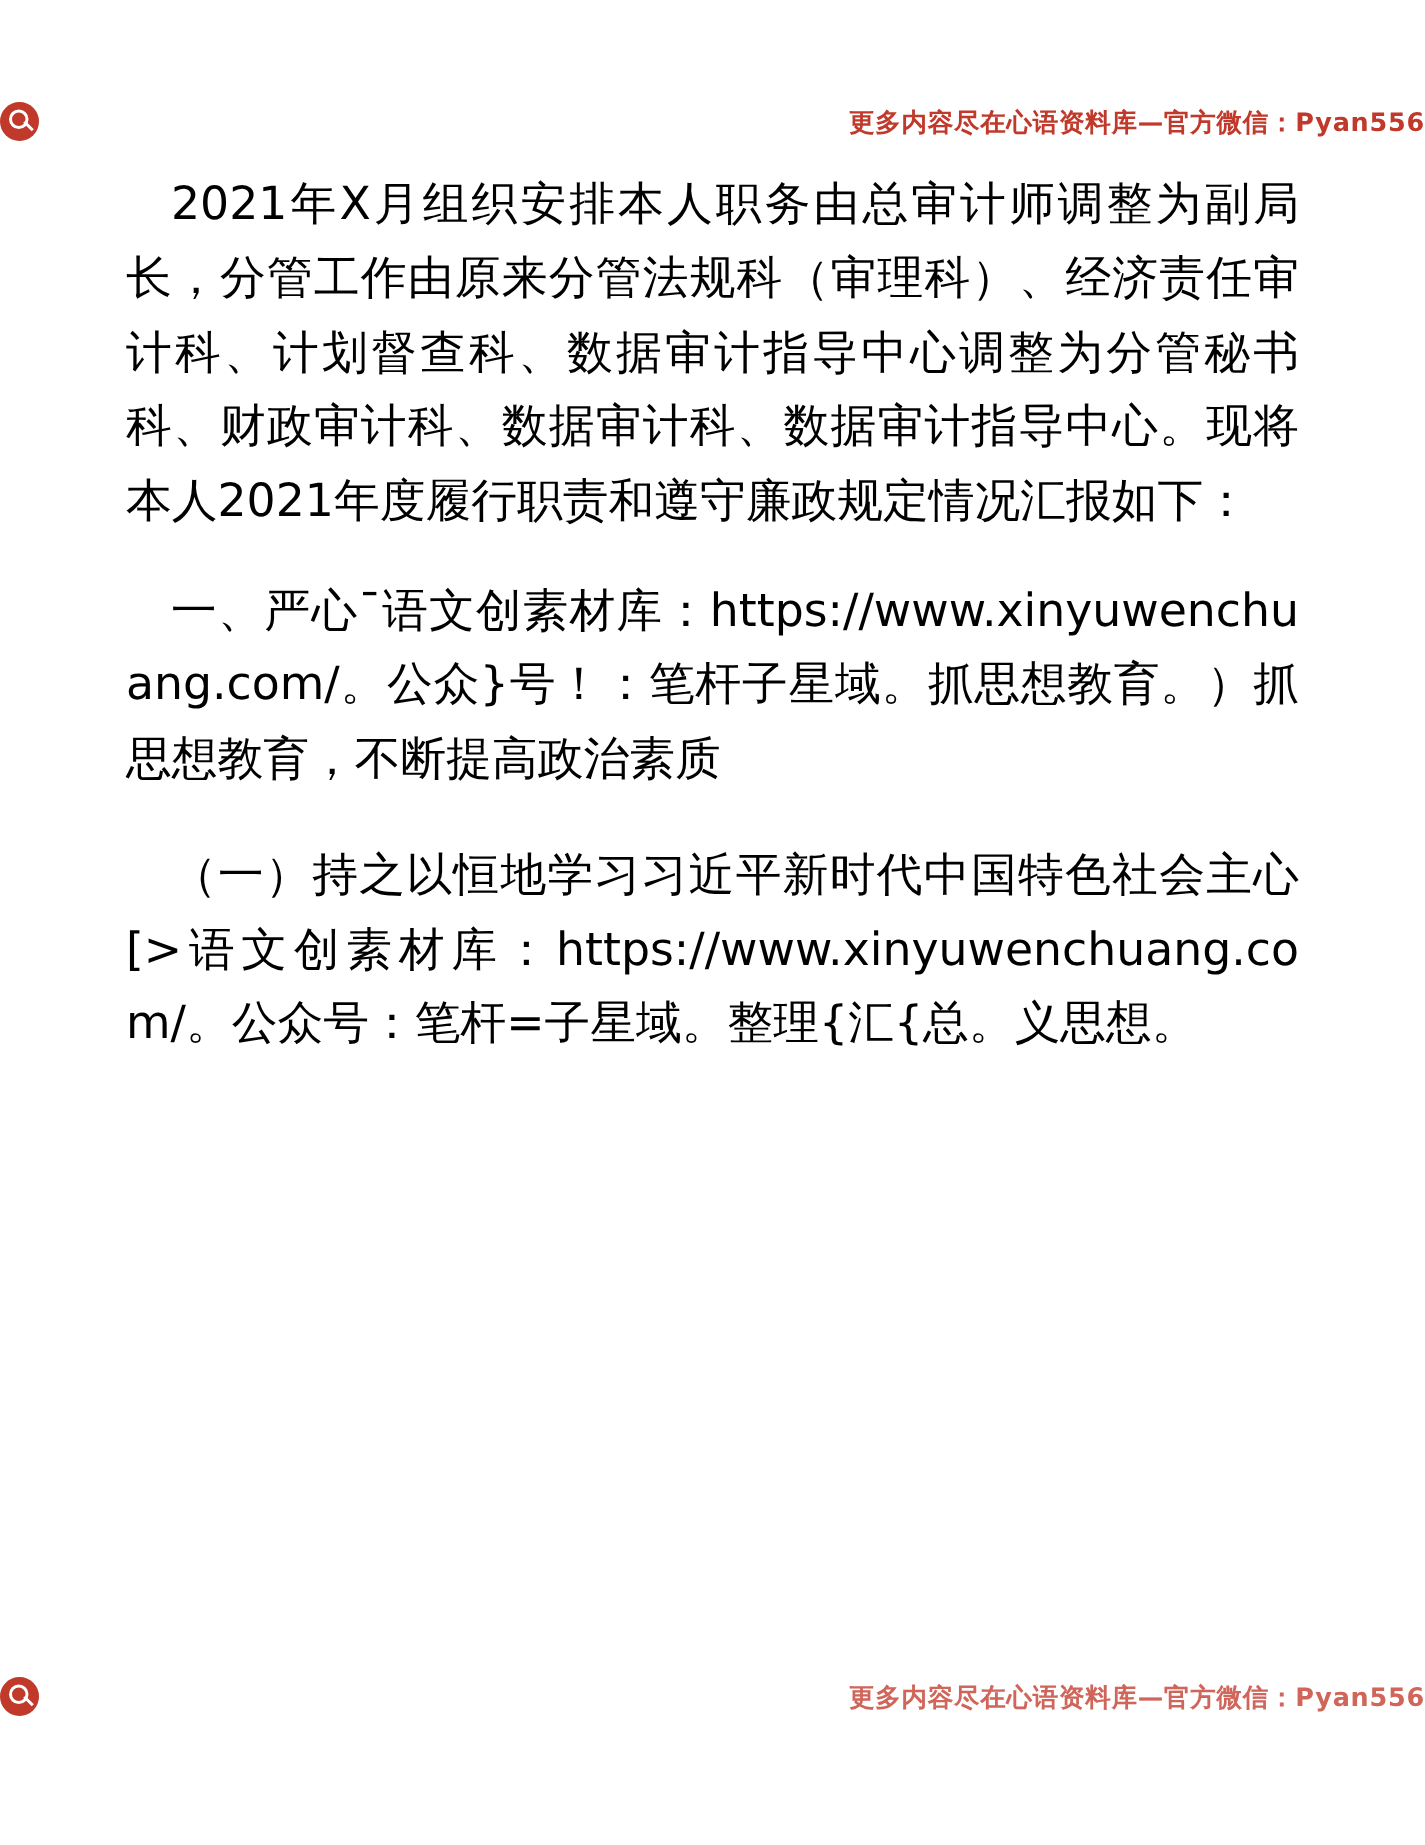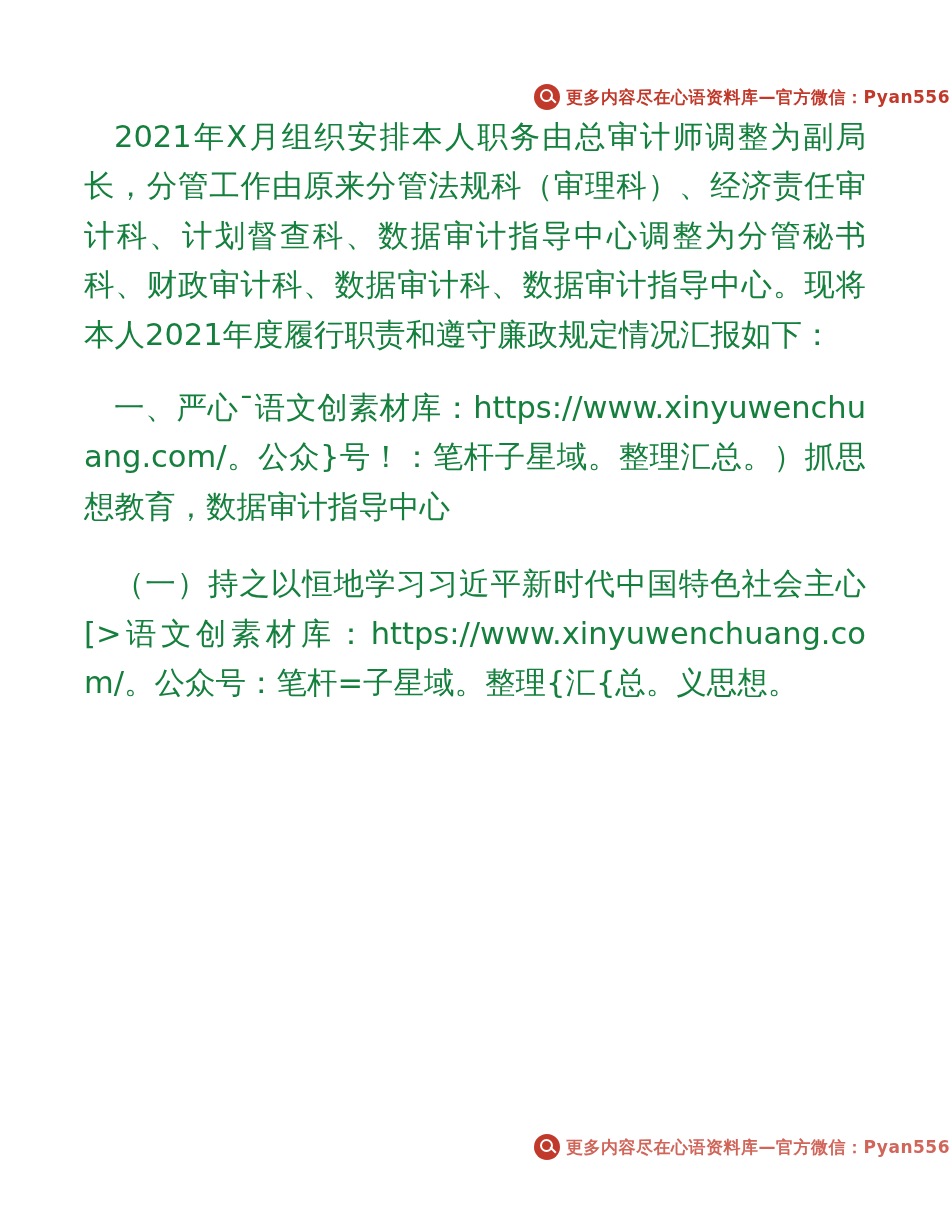--- a/index.html
+++ b/index.html
@@ -20,25 +20,24 @@
     width: 950px;
     height: 1230px;
     box-sizing: border-box;
     padding: 0;
   }
 
   
   .watermark {
     display: flex;
     align-items: center;
-    justify-content: flex-end;
+    justify-content: space-between;
     gap: 6px;
     width: 100%;
     box-sizing: border-box;
-    margin-top: 16px;
   }
   .watermark-top {
     position: absolute;
     top: 68px;
     left: 0;
   }
   .watermark-bottom {
     position: absolute;
     top: 1118px;
     left: 0;
@@ -94,21 +93,21 @@
   .doc-body {
     position: absolute;
     top: 112px;
     left: 84px;
     width: 782px;
   }
   .para {
     font-family: "DejaVu Sans", sans-serif;
     font-size: 30.5px;
     line-height: 1.62;
-    color: #15803d;
+    color: #000000;
     margin: 0 0 10px 0;
     text-align: justify;
     text-justify: inter-ideograph;
     letter-spacing: 0px;
     word-break: break-all;
   }
   .para.indent {
     text-indent: 30px;
   }
   .spacer-sm { height: 14px; }
@@ -123,21 +122,21 @@
     <span class="wm-logo"></span>
     <span class="wm-text">更多内容尽在心语资料库—官方微信：Pyan556</span>
   </div>
 
   <div class="doc-body">
 
     <p class="para indent">2021年X月组织安排本人职务由总审计师调整为副局长，分管工作由原来分管法规科（审理科）、经济责任审计科、计划督查科、数据审计指导中心调整为分管秘书科、财政审计科、数据审计科、数据审计指导中心。现将本人2021年度履行职责和遵守廉政规定情况汇报如下：</p>
 
     <div class="spacer-sm"></div>
 
-    <p class="para indent">一、严心¯语文创素材库：https://www.xinyuwenchuang.com/。公众}号！：笔杆子星域。整理汇总。）抓思想教育，数据审计指导中心</p>
+    <p class="para indent">一、严心¯语文创素材库：https://www.xinyuwenchuang.com/。公众}号！：笔杆子星域。抓思想教育。）抓思想教育，不断提高政治素质</p>
 
     <div class="spacer-md"></div>
 
     <p class="para indent">（一）持之以恒地学习习近平新时代中国特色社会主心[&gt;语文创素材库：https://www.xinyuwenchuang.com/。公众号：笔杆=子星域。整理{汇{总。义思想。</p>
 
     <div class="spacer-md"></div>
 
 
   </div>
 

